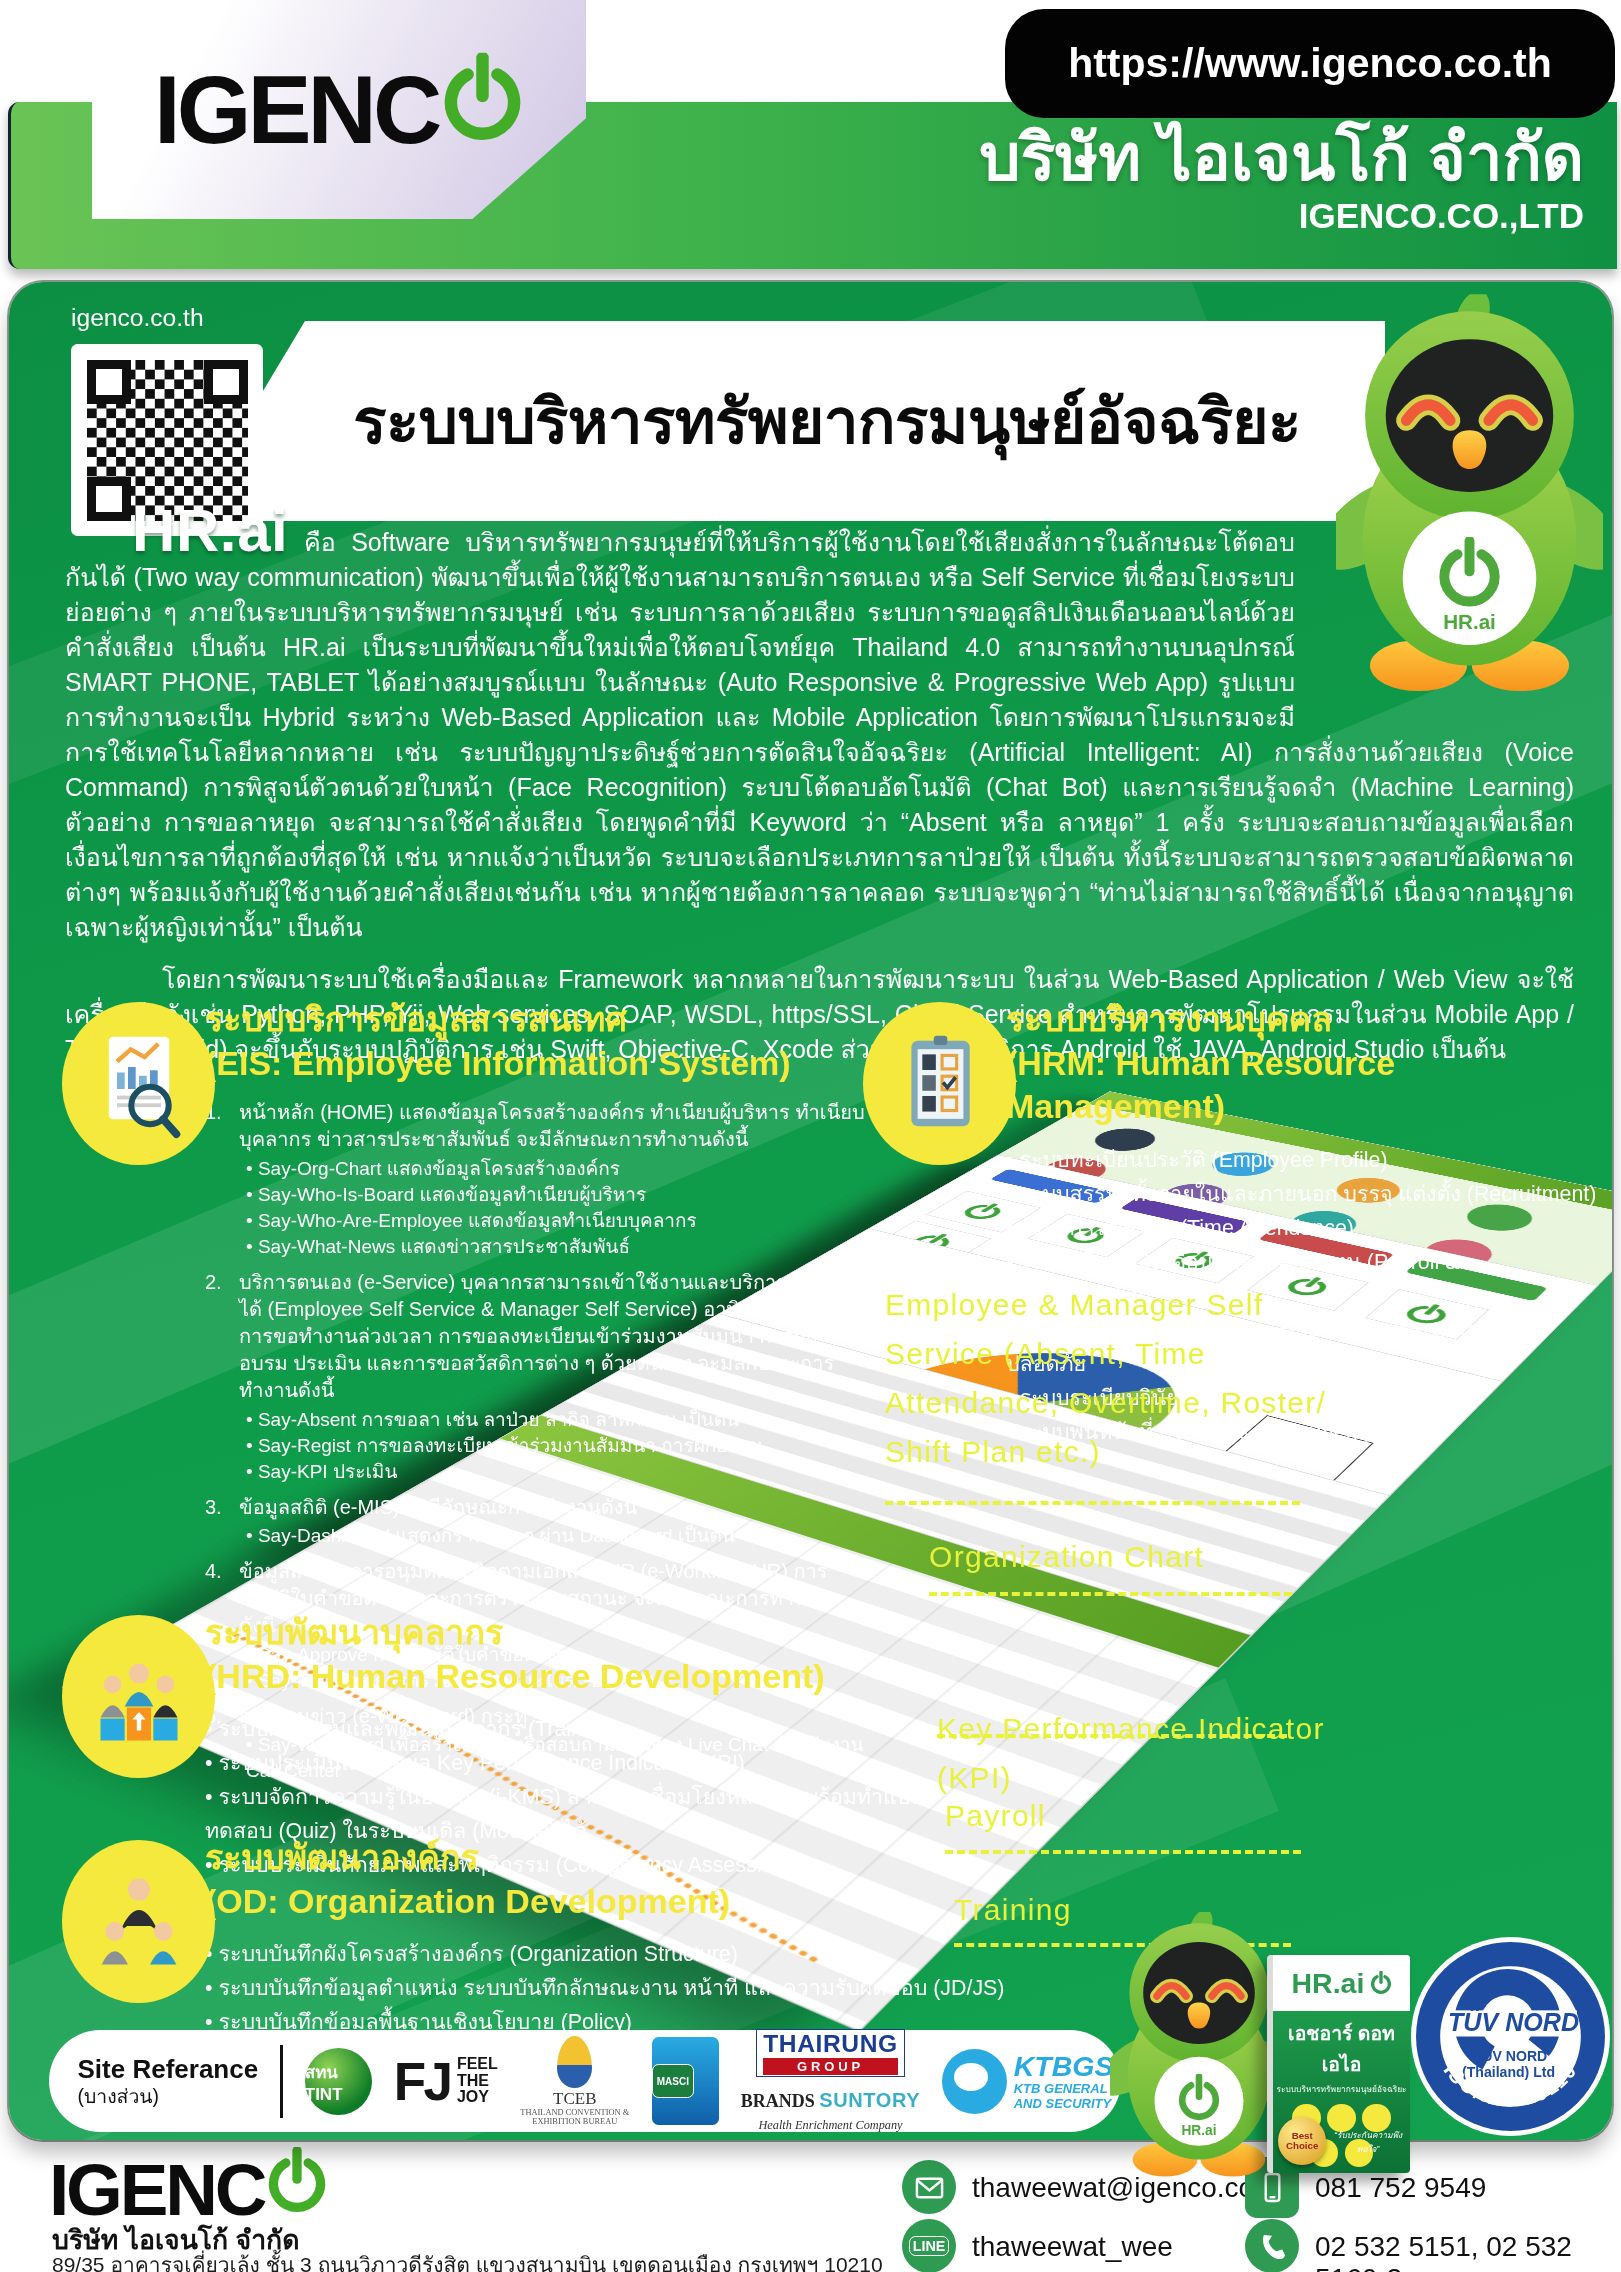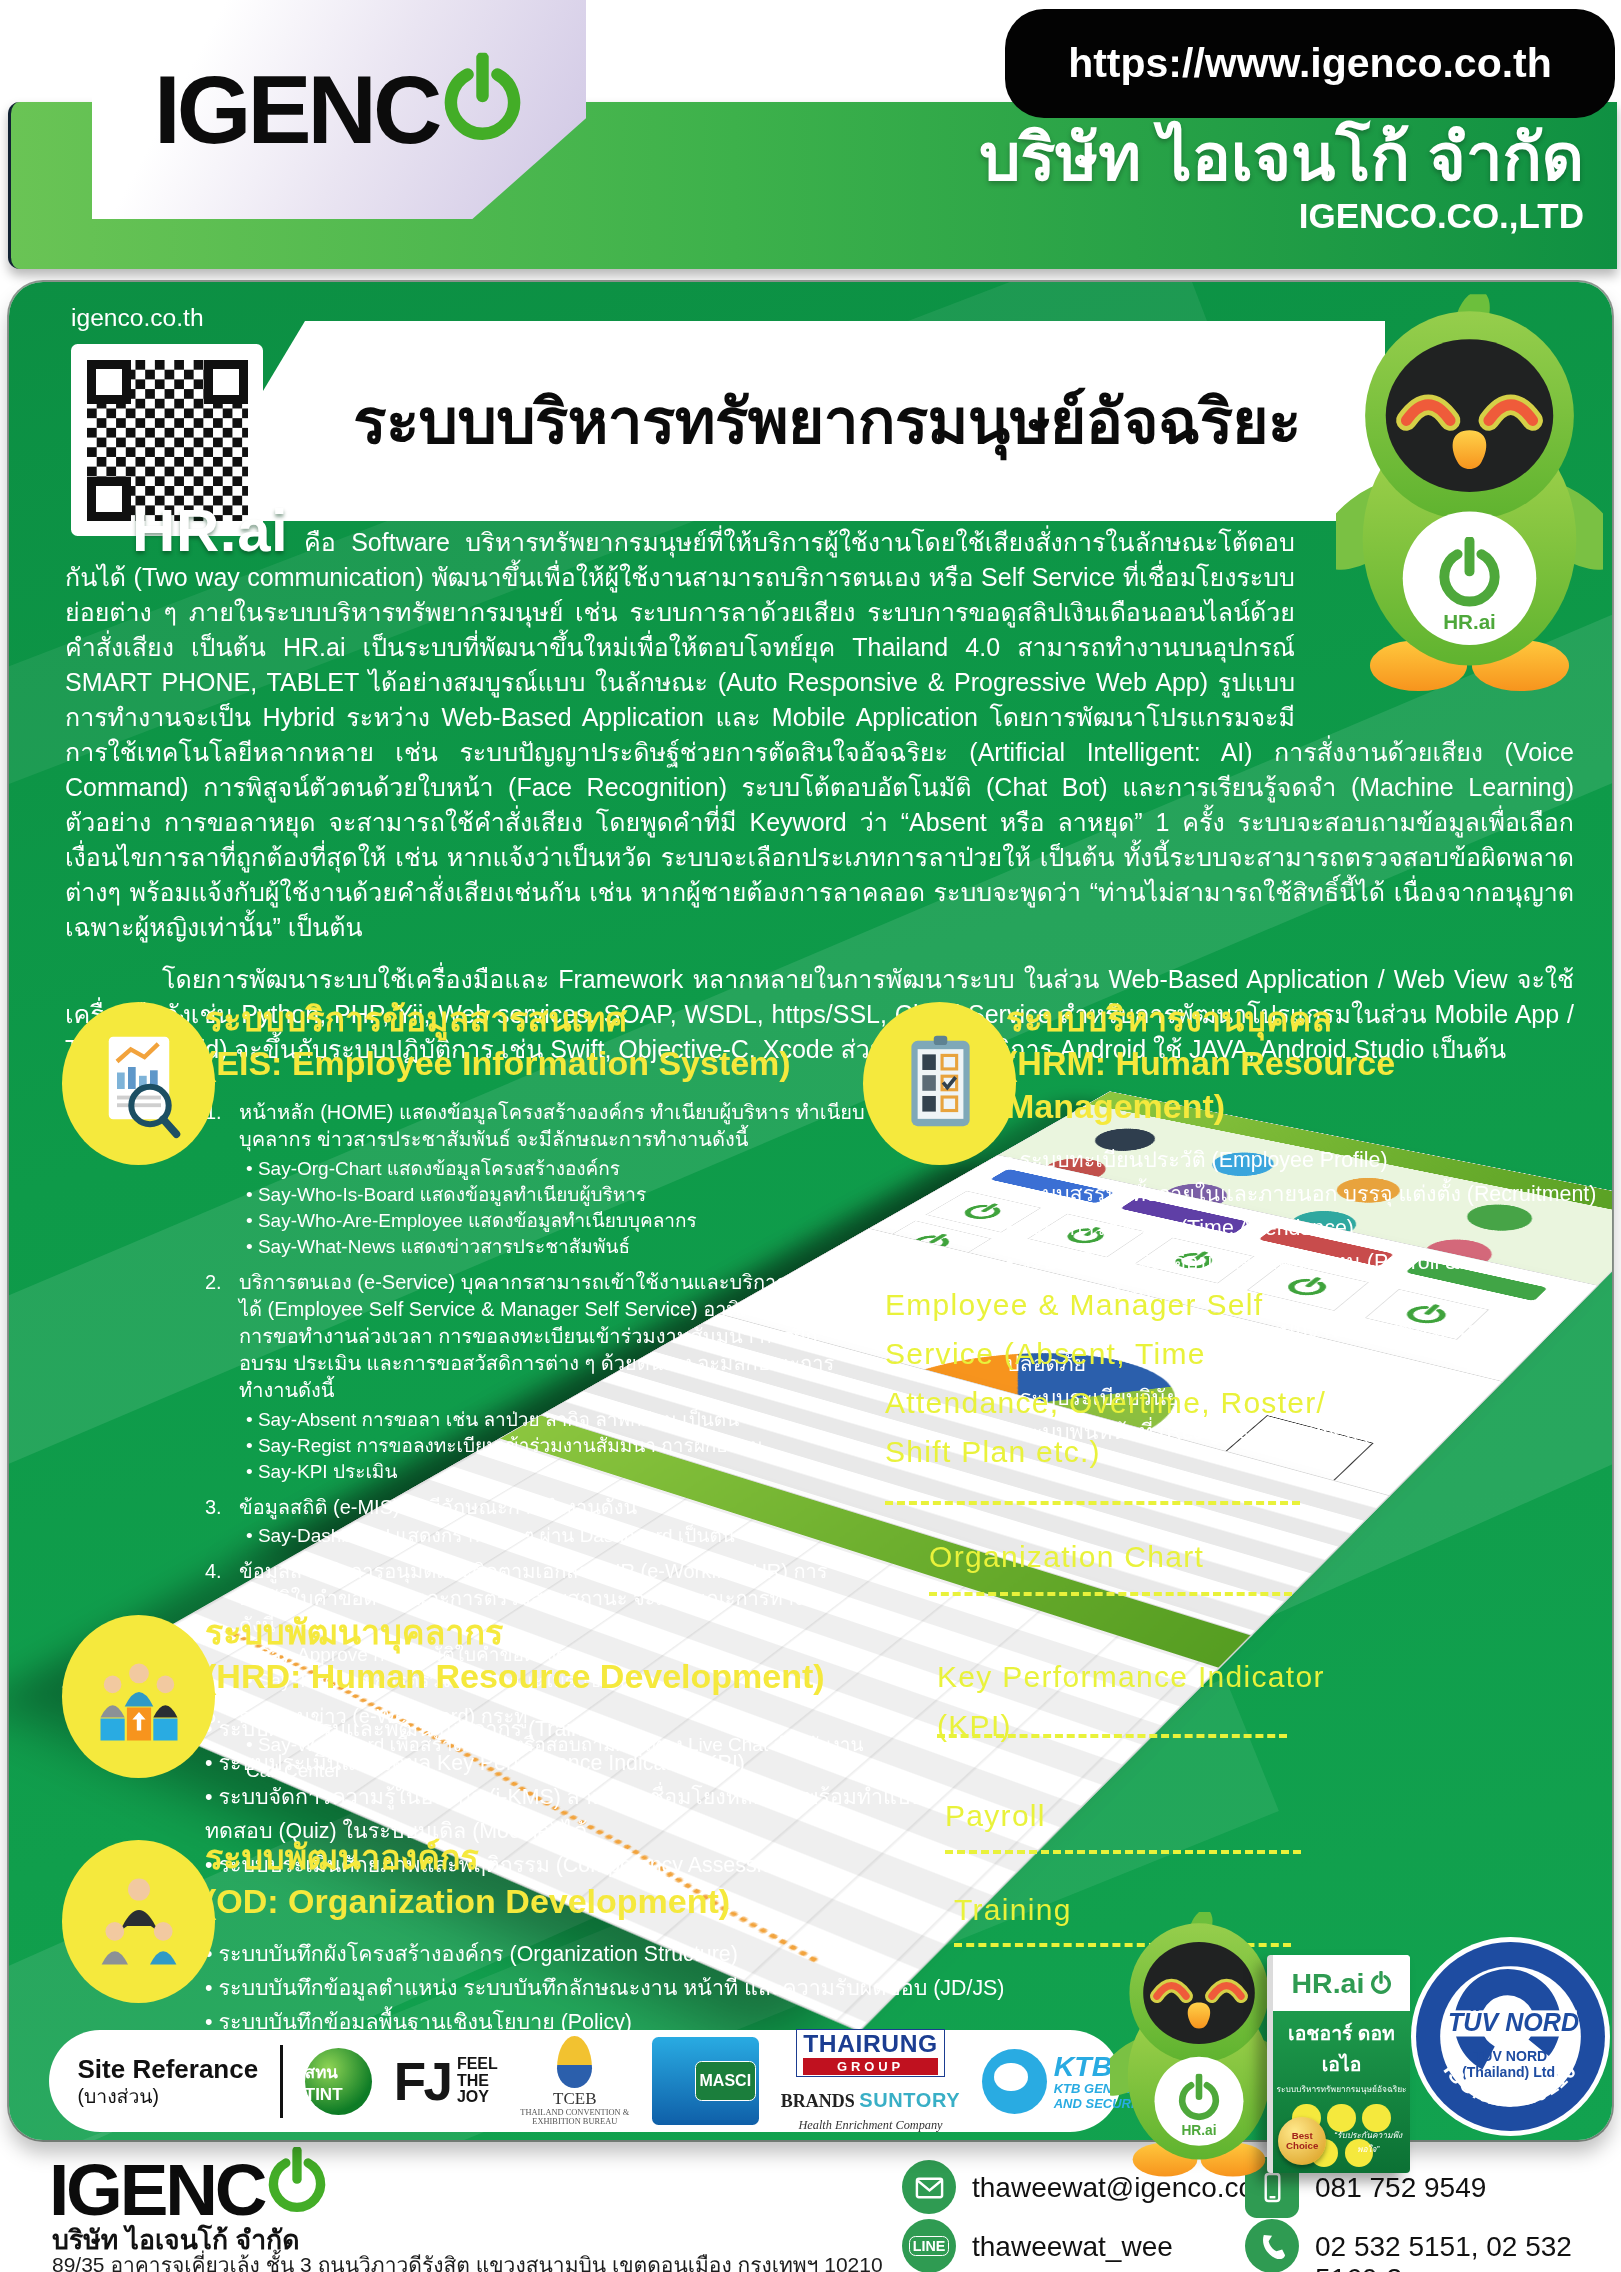--- a/index.html
+++ b/index.html
@@ -95,21 +95,21 @@
   .sr-div{width:2.6px;height:73px;background:#111;flex:none;}
   .lg{display:flex;align-items:center;gap:6.5px;flex:none;}
   .tint-ball{width:67px;height:67px;border-radius:50%;background:radial-gradient(circle at 35% 30%,#8FD455,#0E7C26 70%);
     color:#fff;font-size:17px;font-weight:700;display:flex;align-items:center;justify-content:center;}
   .fj-i{font-size:53px;font-weight:900;color:#161616;letter-spacing:-2.6px;}
   .fj-l{font-size:16px;font-weight:800;color:#161616;line-height:1.05;}
   .flame{width:35px;height:52px;background:linear-gradient(180deg,#F2C230 55%,#2B5FAC 55%);border-radius:50% 50% 50% 50%/62% 62% 38% 38%;}
   .tceb-n{font-size:17px;color:#333;font-family:"Liberation Serif",serif;line-height:1;}
   .tceb-c{font-size:8.4px;color:#555;font-family:"Liberation Serif",serif;}
   .masci{width:67px;height:88px;border-radius:6.5px;background:linear-gradient(180deg,#29ABE2,#0F5FA8);
-    display:flex;align-items:center;justify-content:center;color:#fff;font-size:16px;font-weight:700;padding-left:40px;}
+    display:flex;align-items:center;color:#fff;font-size:10px;font-weight:700;}
   .masci span{border:1.9px solid #fff;border-radius:6.5px;padding:10.4px 3.9px;background:#1B7E3C;}
   .thr{display:flex;flex-direction:column;align-items:center;}
   .thr-box{border:1.9px solid #1B3D91;padding:1.3px 6.5px;background:#fff;text-align:center;}
   .thr-n{font-size:24.6px;font-weight:800;color:#1B3D91;letter-spacing:0.6px;line-height:1.05;}
   .thr-g{background:#C0111F;color:#fff;font-size:13px;font-weight:700;letter-spacing:3.9px;padding:0.6px 5.2px;margin-top:1.3px;}
   .thr-b{margin-top:5.2px;font-size:18px;color:#222;font-family:"Liberation Serif",serif;font-weight:700;}
   .thr-b b{color:#39AFC6;font-family:"Liberation Sans",sans-serif;font-size:20px;letter-spacing:0.6px;}
   .thr-c{font-size:12.3px;color:#333;font-style:italic;font-family:"Liberation Serif",serif;}
   .ktb-bird{width:65px;height:65px;border-radius:50%;background:#29ABE2;position:relative;flex:none;}
   .ktb-bird::after{content:"";position:absolute;left:11.7px;top:14.3px;width:34px;height:28.5px;border-radius:50%;background:#fff;}
@@ -415,21 +415,21 @@
             <polyline points="60,120 180,128 300,140 420,150 540,168 660,180 780,200 900,214" fill="none" stroke="#F2A33C" stroke-width="5" stroke-dasharray="2 10" stroke-linecap="round"></polyline>
           </svg>
         </div>
       </div>
     </div>
 
     <div class="lbl" style="left:876px;top:998px;width:453px;">Employee &amp; Manager Self Service (Absent, Time Attendance, Overtime, Roster/ Shift Plan etc.)</div>
     <div class="dash" style="left:876px;top:1219px;width:415px;"></div>
     <div class="lbl" style="left:920px;top:1250px;width:492px;">Organization Chart</div>
     <div class="dash" style="left:920px;top:1310px;width:363px;"></div>
-    <div class="lbl" style="left:928px;top:1370px;width:415px;">Key Performance Indicator (KPI)</div>
+    <div class="lbl" style="left:928px;top:1422px;width:415px;">Key Performance Indicator (KPI)</div>
     <div class="dash" style="left:928px;top:1452px;width:350px;"></div>
     <div class="lbl" style="left:936px;top:1509px;width:389px;">Payroll</div>
     <div class="dash" style="left:936px;top:1568px;width:356px;"></div>
     <div class="lbl" style="left:945px;top:1603px;width:389px;">Training</div>
     <div class="dash" style="left:945px;top:1661px;width:337px;"></div>
 
     <div class="section" style="left:53px;top:1329px;width:862px;">
       <div class="sec-icon">
         <svg viewBox="0 0 200 200" width="110" height="117">
           <rect x="30" y="140" width="44" height="40" fill="#29ABE2"></rect>

